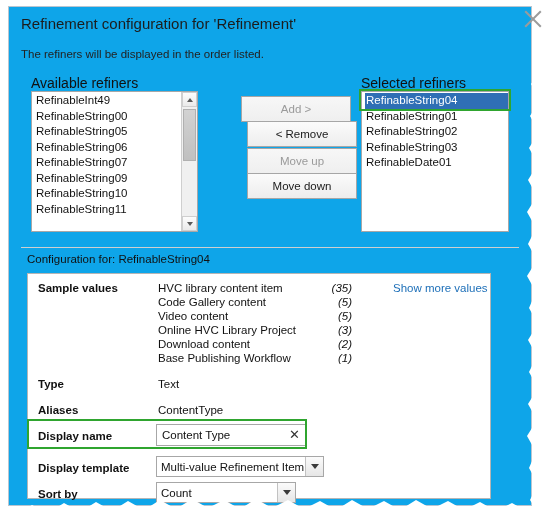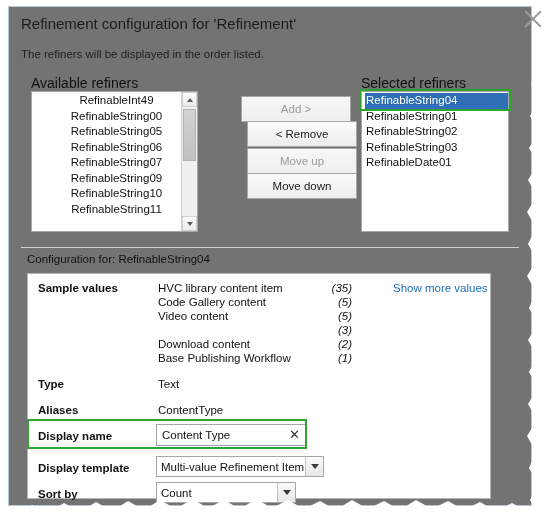--- a/index.html
+++ b/index.html
@@ -9,21 +9,21 @@
     font-family:"Liberation Sans", sans-serif;
     font-size:12px;
     color:#000;
     overflow:hidden;
     position:relative;
   }
   .page{
     position:absolute;
     left:8px; top:6px;
     width:524px; height:500px;
-    background:#737373;
+    background:#0ea5e9;
     border:1px solid #b9c5d0;
     box-sizing:border-box;
     overflow:hidden;
   }
   .title{
     position:absolute;left:12px;top:8px;
     font-size:15px;color:#1c1c1c;
   }
   .subtitle{
     position:absolute;left:12px;top:41px;
@@ -38,21 +38,21 @@
   .lbl-selected{left:352px;top:68px;}
 
   
   .listbox{
     position:absolute;
     background:#fff;
     border:1px solid #a7a7a7;
     box-sizing:border-box;
     overflow:hidden;
   }
-  #available-list{left:22px;top:84px;width:167px;height:141px;text-align:center;}
+  #available-list{left:22px;top:84px;width:167px;height:141px;}
   #selected-list{left:352px;top:84px;width:148px;height:141px;}
   .list-inner{
     position:absolute;left:0;top:0;right:0;bottom:0;
     padding:1px 0 0 3px;
     box-sizing:border-box;
   }
   .list-item{
     font-size:11.5px;
     line-height:15.5px;
     height:15.5px;
@@ -251,20 +251,21 @@
 
     <div class="sample-item" style="left:130px;top:8px;">HVC library content item</div>
     <div class="sample-count" style="left:290px;top:8px;">(35)</div>
 
     <div class="sample-item" style="left:130px;top:22px;">Code Gallery content</div>
     <div class="sample-count" style="left:290px;top:22px;">(5)</div>
 
     <div class="sample-item" style="left:130px;top:36px;">Video content</div>
     <div class="sample-count" style="left:290px;top:36px;">(5)</div>
 
+    <div class="sample-item" style="left:130px;top:50px;">Online HVC Library Project</div>
     <div class="sample-count" style="left:290px;top:50px;">(3)</div>
 
     <div class="sample-item" style="left:130px;top:64px;">Download content</div>
     <div class="sample-count" style="left:290px;top:64px;">(2)</div>
 
     <div class="sample-item" style="left:130px;top:78px;">Base Publishing Workflow</div>
     <div class="sample-count" style="left:290px;top:78px;">(1)</div>
 
     <div class="row-label" style="left:10px;top:104px;">Type</div>
     <div class="row-value" style="left:130px;top:104px;">Text</div>

